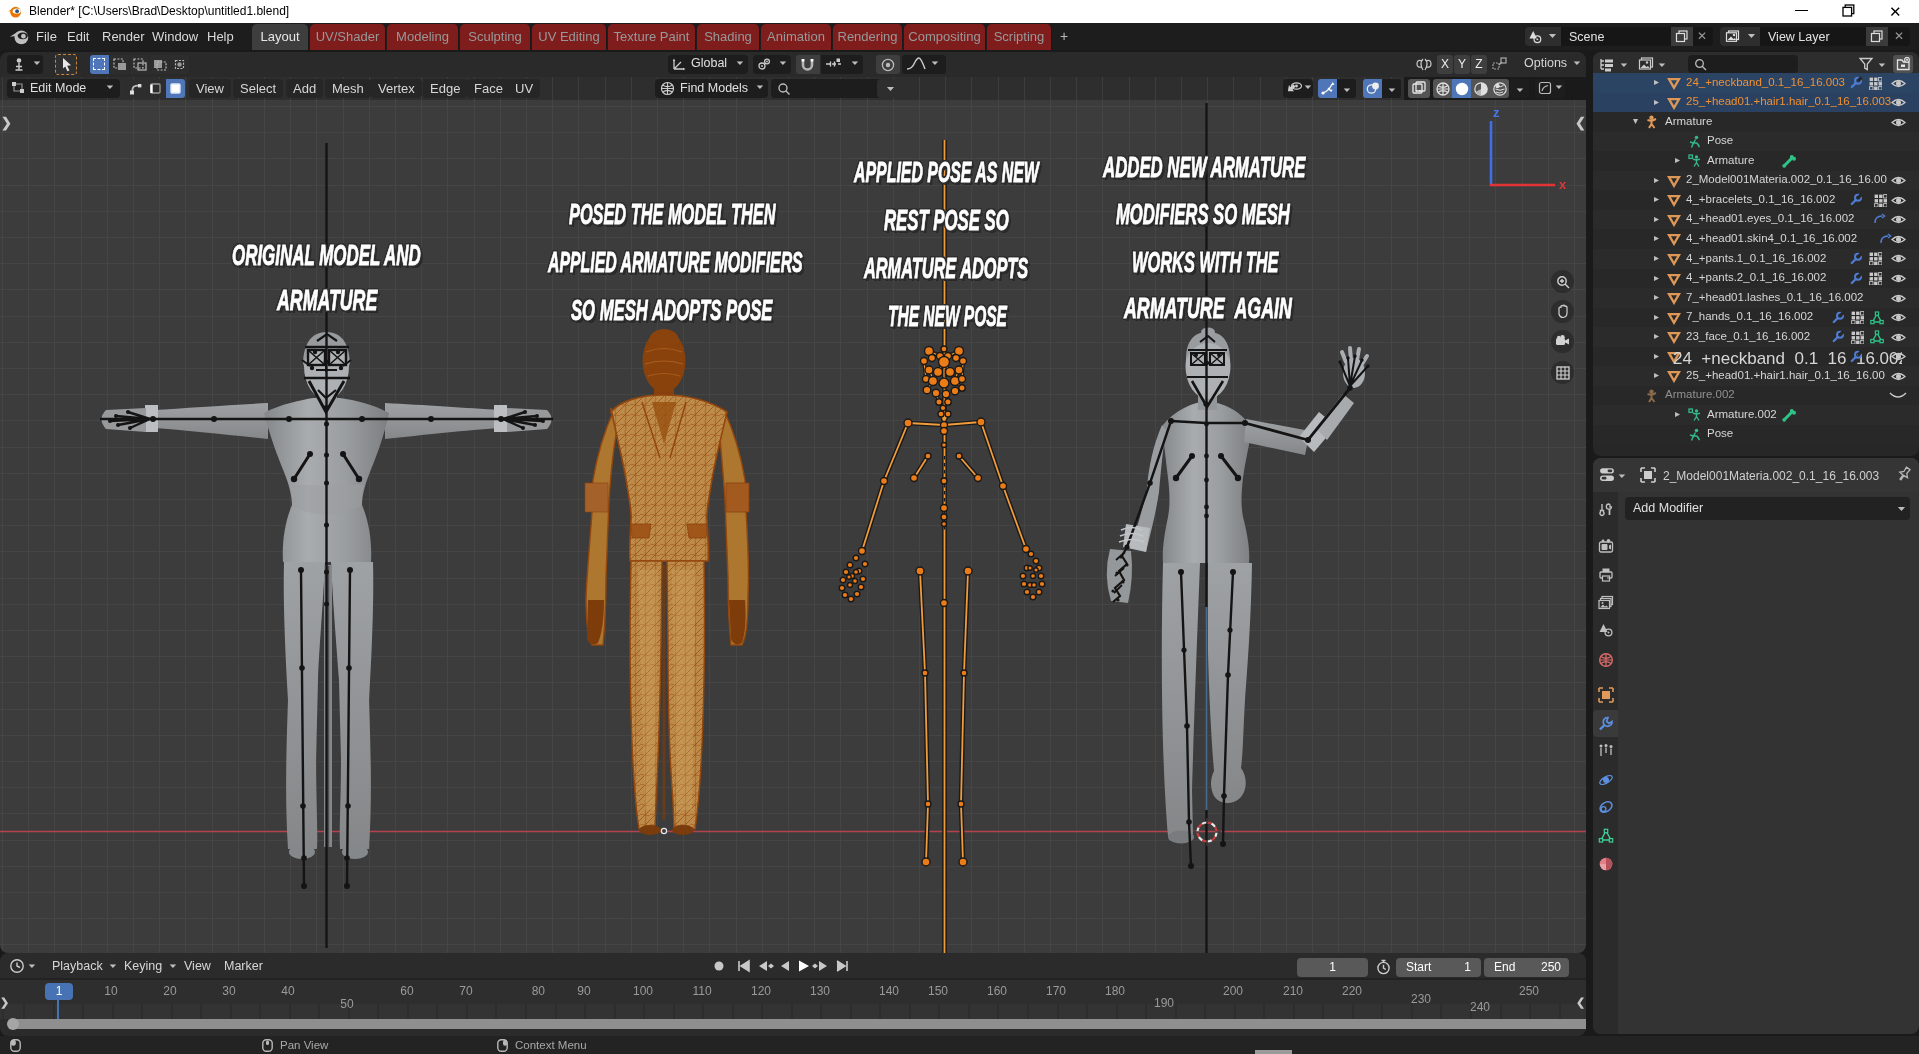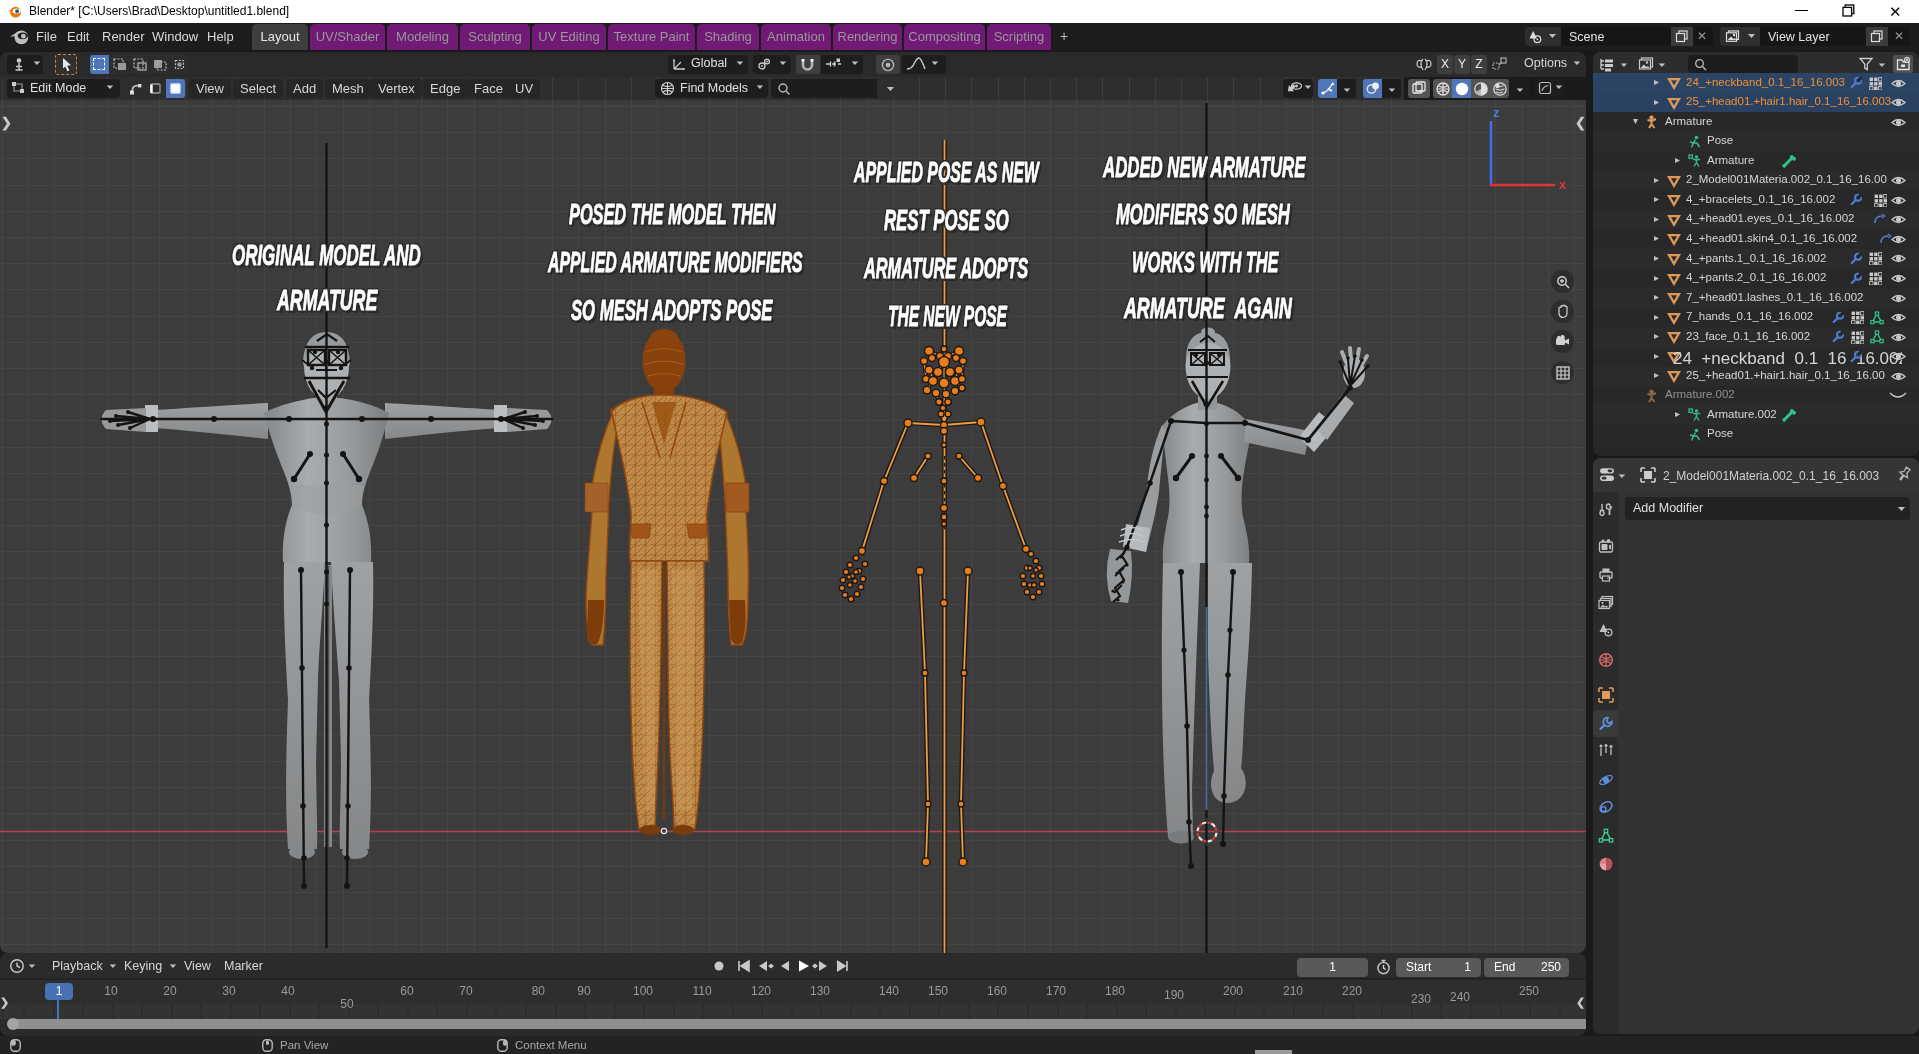--- a/index.html
+++ b/index.html
@@ -2,21 +2,21 @@
 <html><head>
 <meta charset="utf-8">
 <style>
 *{margin:0;padding:0;box-sizing:border-box}
 html,body{width:1919px;height:1054px;overflow:hidden}
 body{background:#1a1a1a;font-family:"Liberation Sans",sans-serif;position:relative;color:#d6d6d6;-webkit-font-smoothing:antialiased}
 .abs{position:absolute}
 .titlebar{left:0;top:0;width:1919px;height:23px;background:#ffffff;color:#000}
 .menubar{left:0;top:23px;width:1919px;height:27px;background:#1d1d1d;font-size:13px}
 .menubar .m{position:absolute;top:6px;color:#dadada}
-.tab{position:absolute;top:1px;height:26px;line-height:26px;text-align:center;background:#701a75;color:#989898;font-size:13px;border-right:1px solid #191919;border-radius:5px 5px 0 0}
+.tab{position:absolute;top:1px;height:26px;line-height:26px;text-align:center;background:#7f1d1d;color:#989898;font-size:13px;border-right:1px solid #191919;border-radius:5px 5px 0 0}
 .tab.on{background:#3e3e3e;color:#e6e6e6}
 .toolrow{left:0;top:52px;width:1586px;height:25px;background:#2a2a2a;border-radius:8px 8px 0 0}
 .vheader{left:0;top:77px;width:1404px;height:23px;background:#2e2e2e;font-size:13px;background-image:repeating-linear-gradient(to right,rgba(72,72,72,.55) 0 1px,transparent 1px 26.2px);background-position:2px 0}
 .vheader .m{position:absolute;top:2px;color:#d6d6d6;background:#262626;padding:2px 7px;border-radius:4px;line-height:15px}
 .viewport{left:0;top:100px;width:1586px;height:853px;background:#3c3c3c;border-radius:0 0 8px 8px;overflow:hidden}
 .grid{position:absolute;left:0;top:0;width:1586px;height:853px;
 background-image:repeating-linear-gradient(to right,#454545 0 1px,transparent 1px 26.2px),repeating-linear-gradient(to bottom,#454545 0 1px,transparent 1px 26.2px);
 background-position:2px 6px;}
 .btn{position:absolute;background:#1d1d1d;border-radius:4px}
 .fld{position:absolute;background:#595959;border-radius:4px;color:#fff;text-align:center;font-size:12px}
@@ -719,26 +719,26 @@
       <span style="position:absolute;left:564px;width:40px;text-align:center;top:0">90</span>
       <span style="position:absolute;left:623px;width:40px;text-align:center;top:0">100</span>
       <span style="position:absolute;left:682px;width:40px;text-align:center;top:0">110</span>
       <span style="position:absolute;left:741px;width:40px;text-align:center;top:0">120</span>
       <span style="position:absolute;left:800px;width:40px;text-align:center;top:0">130</span>
       <span style="position:absolute;left:859px;width:40px;text-align:right;top:0">140</span>
       <span style="position:absolute;left:918px;width:40px;text-align:center;top:0">150</span>
       <span style="position:absolute;left:977px;width:40px;text-align:center;top:0">160</span>
       <span style="position:absolute;left:1036px;width:40px;text-align:center;top:0">170</span>
       <span style="position:absolute;left:1095px;width:40px;text-align:center;top:0">180</span>
-      <span style="position:absolute;left:1154px;width:40px;text-align:center;top:4px">190</span>
+      <span style="position:absolute;left:1154px;width:40px;top:12px">190</span>
       <span style="position:absolute;left:1213px;width:40px;text-align:center;top:0">200</span>
       <span style="position:absolute;left:1273px;width:40px;text-align:center;top:0">210</span>
       <span style="position:absolute;left:1332px;width:40px;text-align:center;top:0">220</span>
       <span style="position:absolute;left:1391px;width:40px;text-align:right;top:8px">230</span>
-      <span style="position:absolute;left:1450px;width:40px;text-align:left;top:6px">240</span>
+      <span style="position:absolute;left:1450px;width:40px;text-align:right;top:16px">240</span>
       <span style="position:absolute;left:1509px;width:40px;text-align:center;top:0">250</span>
     </div>
   <div class="abs" style="left:45px;top:30px;width:28px;height:17px;background:#4772b3;border-radius:4px;color:#fff;font-size:12px;text-align:center;line-height:17px">1</div>
   <div class="abs" style="left:57px;top:47px;width:2px;height:19px;background:#4772b3"></div>
   <div class="abs" style="left:0;top:43px;color:#c8c8c8;font-size:11px;font-weight:bold">❯</div>
   <div class="abs" style="left:1576px;top:43px;color:#c8c8c8;font-size:11px;font-weight:bold">❮</div>
 
   <div class="abs" style="left:8px;top:66px;width:1578px;height:10px;background:#8f8f8f;border-radius:5px 0 0 5px"></div>
   <div class="abs" style="left:7px;top:65px;width:12px;height:12px;background:#a5a5a5;border-radius:50%"></div>
 </div>

